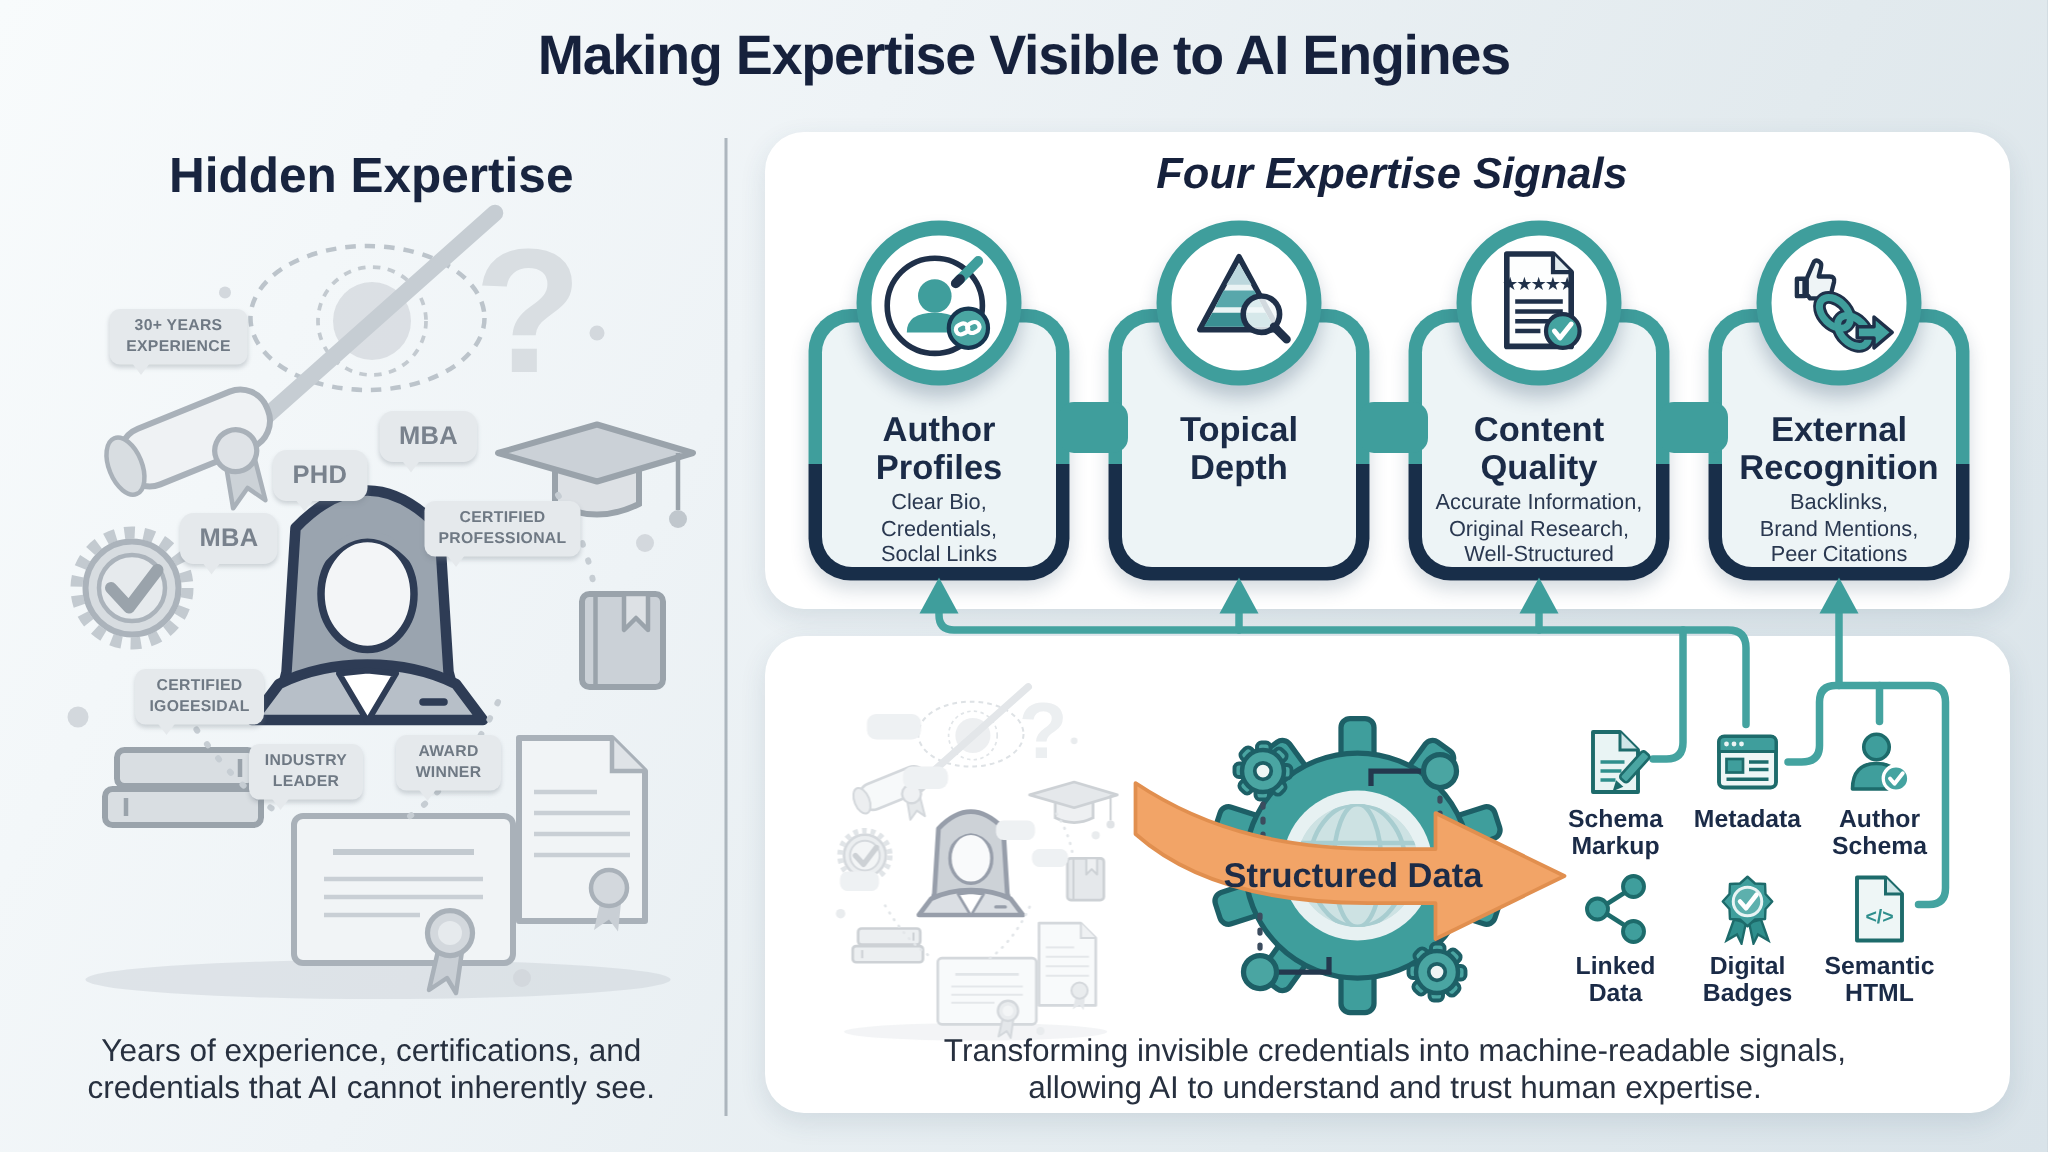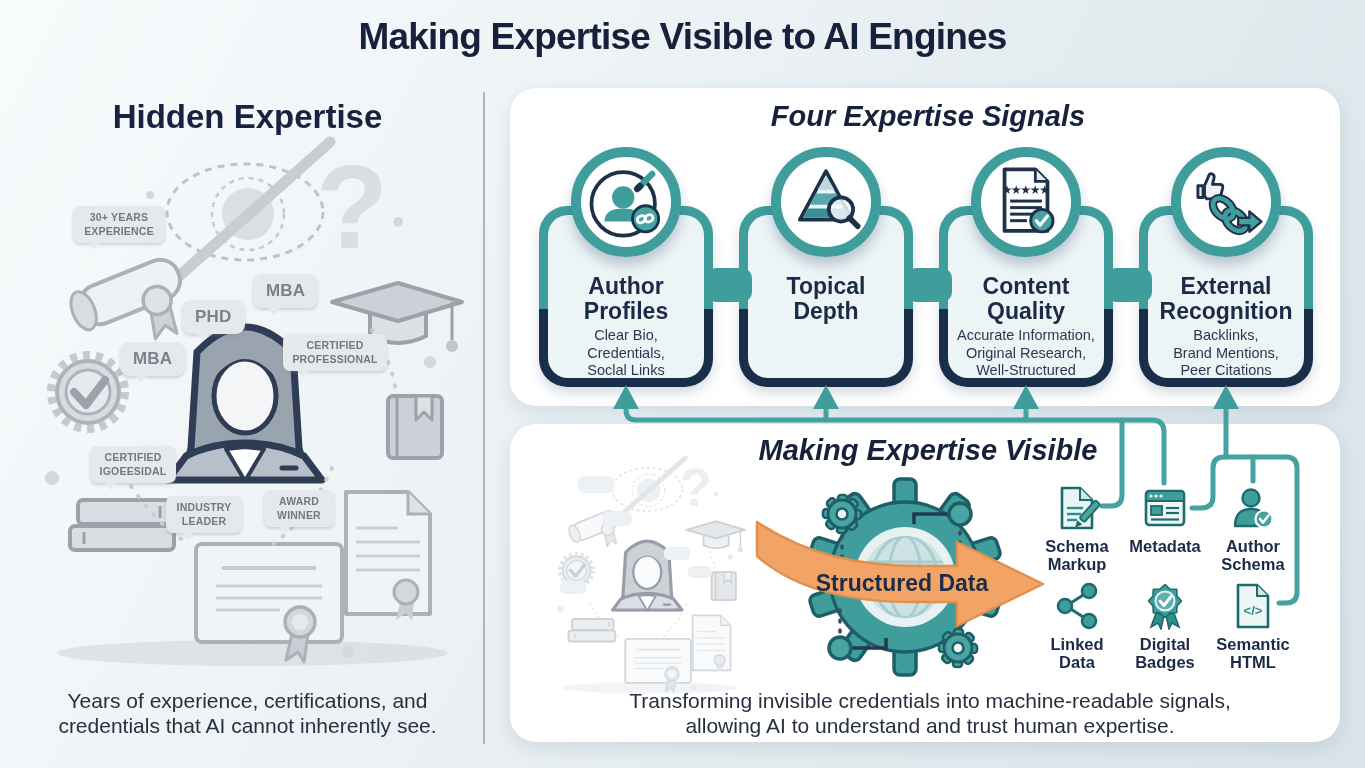--- a/index.html
+++ b/index.html
@@ -158,21 +158,20 @@
         <rect x="664" y="547" width="26" height="13" rx="5"></rect>
         <rect x="560" y="581" width="26" height="13" rx="5"></rect>
         <rect x="688" y="566" width="24" height="12" rx="5"></rect>
       </g>
     </g>
   </svg>
 
   <div class="abs main-title">Making Expertise Visible to AI Engines</div>
   <div class="abs left-heading">Hidden Expertise</div>
   <div class="abs panel-heading" style="top:100px;">Four Expertise Signals</div>
-  <div class="abs panel-heading" style="top:434px;">Making Expertise Visible</div>
   <div class="abs caption" style="left:25px;top:688px;width:445px;">Years of experience, certifications, and
 credentials that AI cannot inherently see.</div>
   <div class="abs caption" style="left:565px;top:688px;width:730px;">Transforming invisible credentials into machine-readable signals,
 allowing AI to understand and trust human expertise.</div>
 
   <div class="bubble" style="left:73px;top:206px;width:92px;">30+ YEARS
 EXPERIENCE</div>
   <div class="bubble big" style="left:182px;top:276px;margin-top:24px;">PHD</div>
   <div class="bubble big" style="left:253px;top:274px;">MBA</div>
   <div class="bubble big" style="left:120px;top:342px;">MBA</div>

